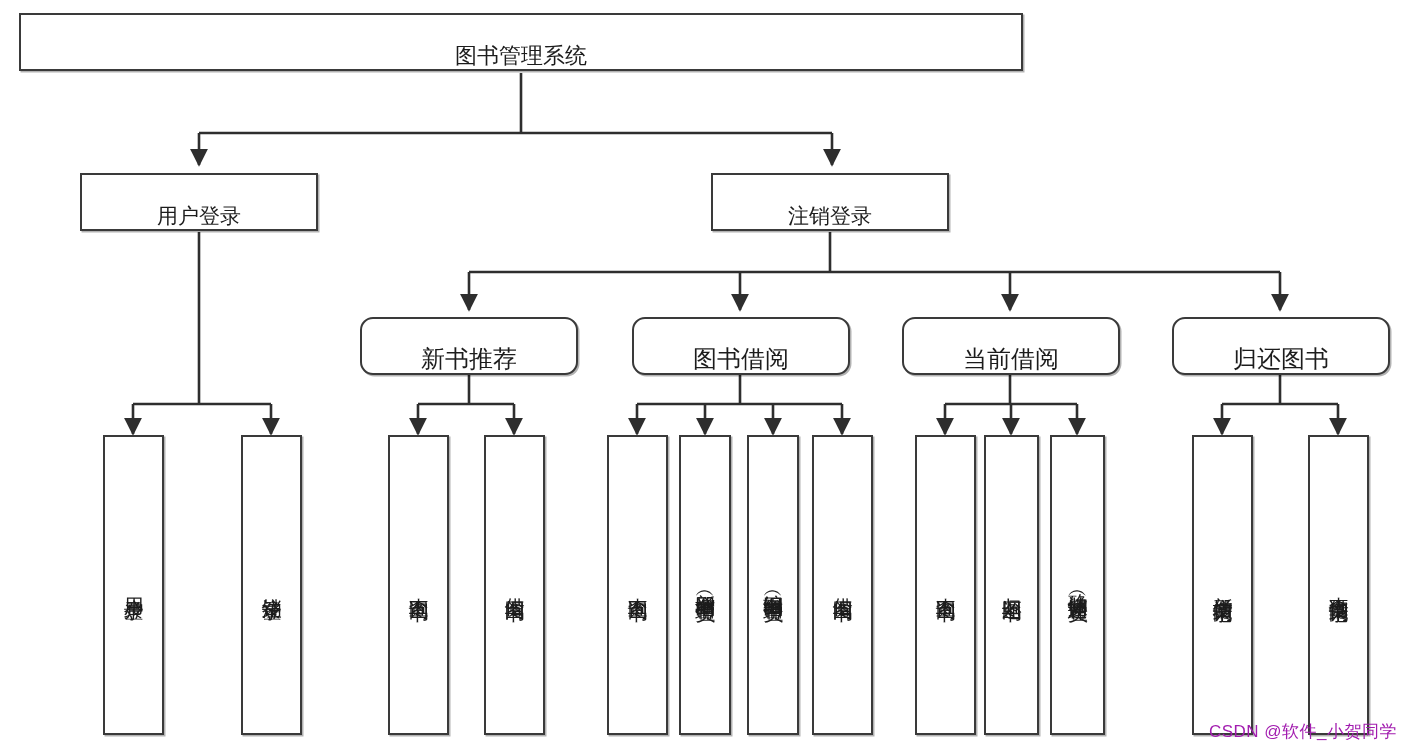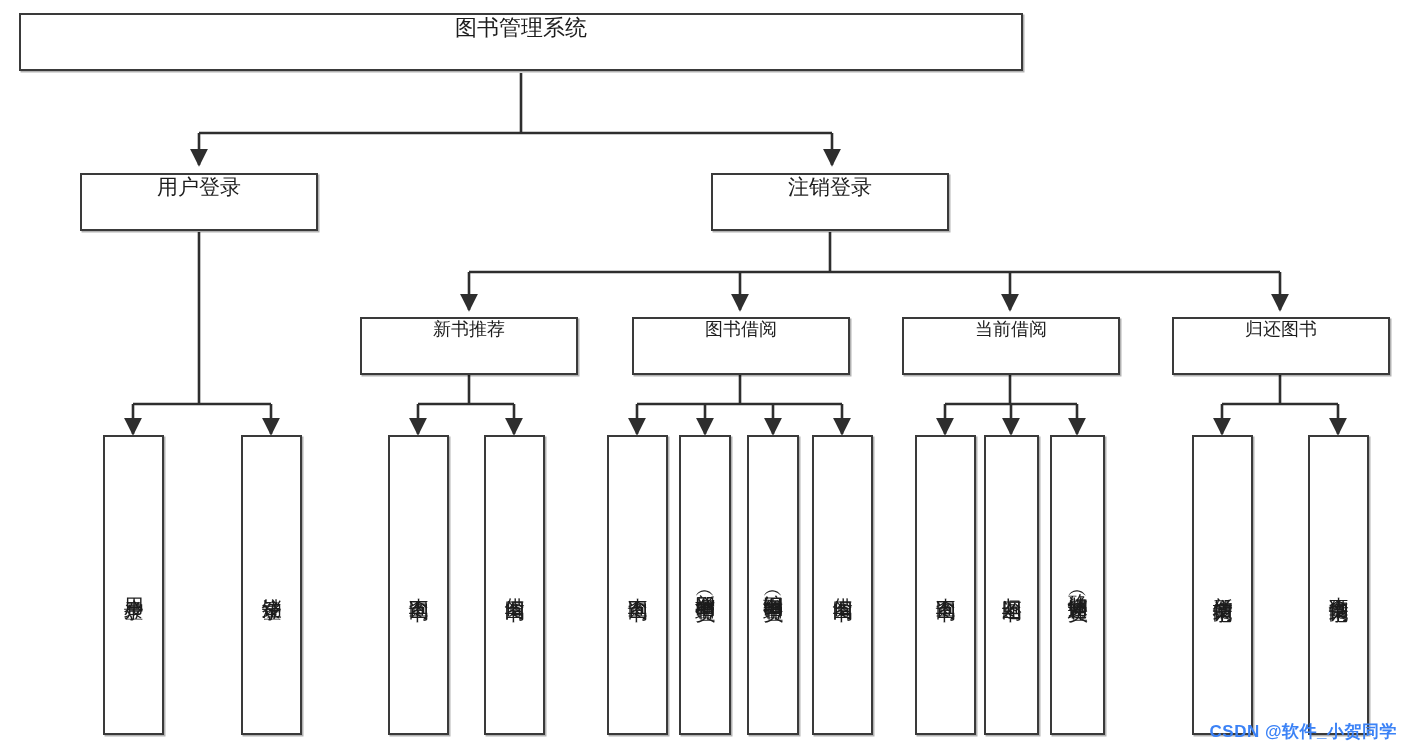--- a/index.html
+++ b/index.html
@@ -25,56 +25,55 @@
     height: 747px;
     pointer-events: none;
   }
   .node {
     position: absolute;
     box-sizing: border-box;
     background: #ffffff;
     border: 2px solid #3a3a3a;
     box-shadow: 1.5px 1.5px 0 rgba(0,0,0,0.30);
     display: flex;
-    align-items: flex-start;
+    align-items: flex-end;
     justify-content: center;
     color: #1c1c1c;
     line-height: 1.18;
     text-align: center;
   }
   .node .lbl {
     display: block;
     white-space: pre-line;
   }
   .lvl0 { font-size: 22px; }
   .lvl1 { font-size: 21px; }
-  .lvl2 { font-size: 18px; }
+  .lvl2 { font-size: 24px; border-radius: 13px; }
   .leaf {
     font-size: 20px;
     writing-mode: vertical-rl;
     text-orientation: upright;
     align-items: center;
     justify-content: center;
     letter-spacing: 1.5px;
     padding: 4px 0;
   }
   .leaf .lbl {
     writing-mode: vertical-rl;
     text-orientation: upright;
     white-space: nowrap;
   }
   #watermark {
     position: absolute;
     right: 8px;
     bottom: 4px;
     font-size: 17px;
-    color: #3b82f6;
+    color: #a21caf;
     letter-spacing: 0.5px;
     white-space: nowrap;
-    font-weight: bold;
   }
 </style>
 </head>
 <body>
 
 <div id="canvas">
 
   <svg id="wires" viewBox="0 0 1405 747" width="1405" height="747">
     <defs>
       <marker id="arrow" viewBox="0 0 10 10" refX="9" refY="5" markerWidth="7" markerHeight="7" orient="auto-start-reverse">

